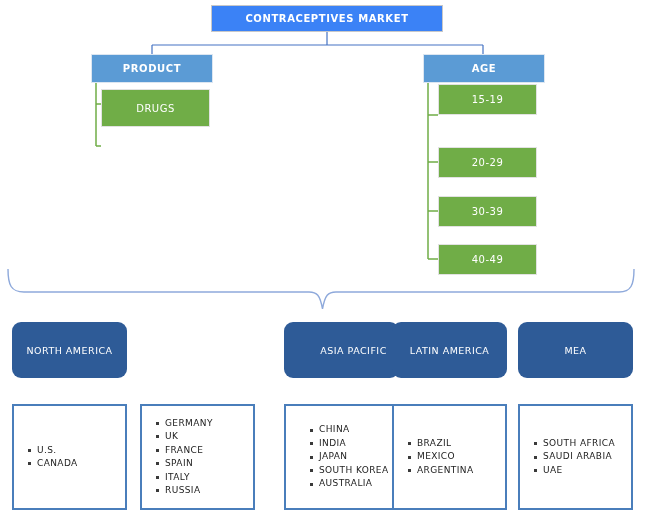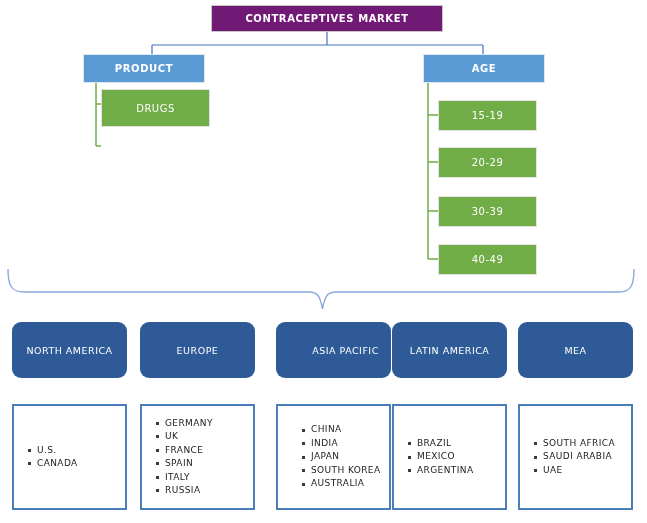--- a/index.html
+++ b/index.html
@@ -6,47 +6,47 @@
   .canvas{
     position:relative;width:647px;height:523px;background:#fff;overflow:hidden;
     font-family:"DejaVu Sans","Liberation Sans",sans-serif;
   }
   .connectors{position:absolute;left:0;top:0;width:647px;height:523px;pointer-events:none;}
   .node{
     position:absolute;display:flex;align-items:center;justify-content:center;
     color:#fff;text-align:center;box-sizing:border-box;
   }
   .root-box{
-    left:211px;top:5px;width:232px;height:27px;background:#701a75;
+    left:211px;top:5px;width:232px;height:27px;background:#3b82f6;
     border:1px solid #c8c8c8;font-size:10px;font-weight:bold;letter-spacing:.6px;
   }
   .seg-box{
     background:#5b9bd5;border:1px solid #dce6f1;font-size:10px;font-weight:bold;letter-spacing:.6px;
     width:122px;height:29px;top:54px;
   }
-  .seg-product{left:83px;}
+  .seg-product{left:91px;}
   .seg-age{left:423px;}
   .leaf{
     background:#70ad47;border:1px solid #e2e2e2;font-size:10px;letter-spacing:.5px;
   }
   .p-leaf{left:101px;width:109px;height:38px;}
   .p-0{top:89px;} .p-1{top:131px;}
   .a-leaf{left:438px;width:99px;height:31px;}
-  .a-0{top:100px;} .a-1{top:147px;} .a-2{top:196px;} .a-3{top:244px;}
+  .a-0{top:84px;} .a-1{top:147px;} .a-2{top:196px;} .a-3{top:244px;}
   .region-pill{
     top:322px;width:115px;height:56px;background:#2e5b97;border-radius:9px;
     font-size:9.5px;letter-spacing:.5px;
   }
   .country-box{
     position:absolute;top:404px;width:115px;height:106px;background:#fff;
     border:2px solid #4a7ebb;box-sizing:border-box;
     display:flex;flex-direction:column;justify-content:center;
     padding-left:14px;padding-right:2px;
   }
-  .c-0{left:12px;text-align:center;} .c-1{left:140px;} .c-2{left:276px;padding-left:24px;} .c-3{left:392px;} .c-4{left:518px;}
+  .c-0{left:12px;text-align:center;} .c-1{left:140px;} .c-2{left:284px;padding-left:24px;} .c-3{left:392px;} .c-4{left:518px;}
   .country-box ul{list-style:none;margin:0;padding:0;}
   .country-box li{
     font-size:9px;color:#222;letter-spacing:.4px;line-height:13.5px;
     white-space:nowrap;display:flex;align-items:center;
   }
   .country-box li::before{
     content:"";display:inline-block;width:3px;height:3px;background:#3a3a3a;
     margin-right:6px;flex:0 0 auto;
   }
 </style>
@@ -71,21 +71,20 @@
   <div class="node seg-box seg-product">PRODUCT</div>
   <div class="node leaf p-leaf p-0">DRUGS</div>
 
   <div class="node seg-box seg-age">AGE</div>
   <div class="node leaf a-leaf a-0">15-19</div>
   <div class="node leaf a-leaf a-1">20-29</div>
   <div class="node leaf a-leaf a-2">30-39</div>
   <div class="node leaf a-leaf a-3">40-49</div>
 
   <div class="node region-pill c-0">NORTH AMERICA</div>
-  <div class="node region-pill c-1">EUROPE</div>
   <div class="node region-pill c-2">ASIA PACIFIC</div>
   <div class="node region-pill c-3">LATIN AMERICA</div>
   <div class="node region-pill c-4">MEA</div>
 
   <div class="country-box c-0">
     <ul>
       <li>U.S.</li>
       <li>CANADA</li>
     </ul>
   </div>

